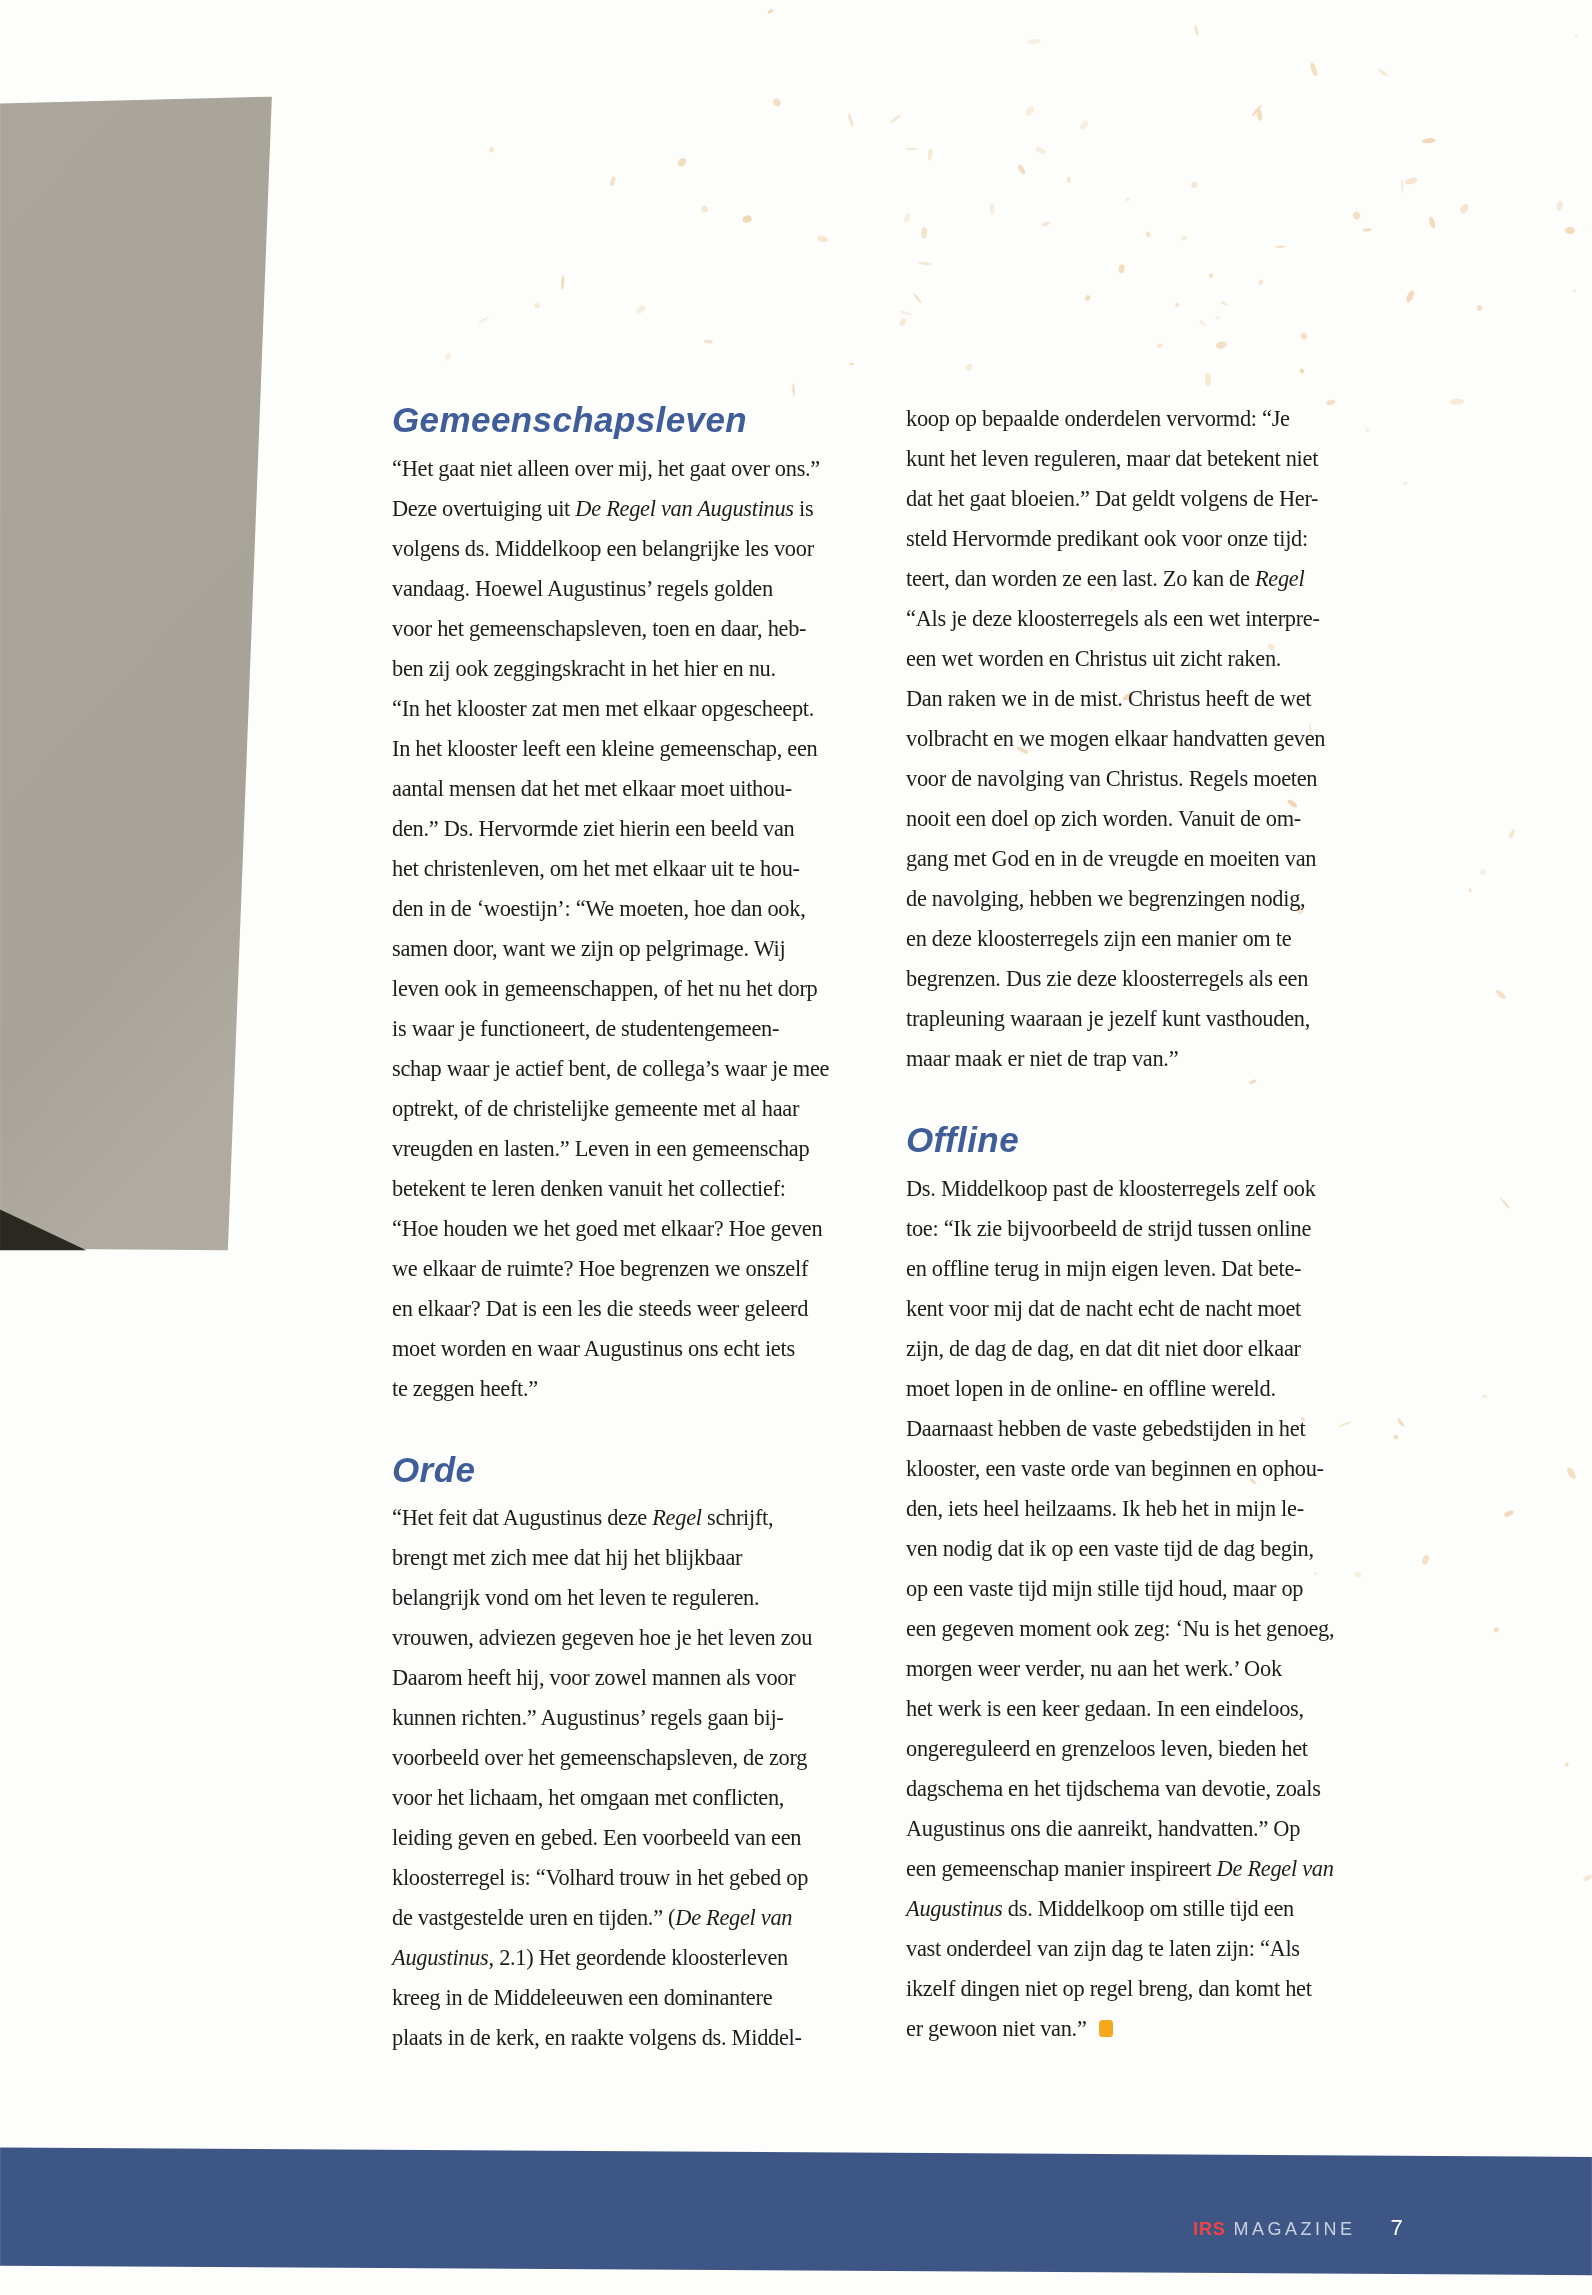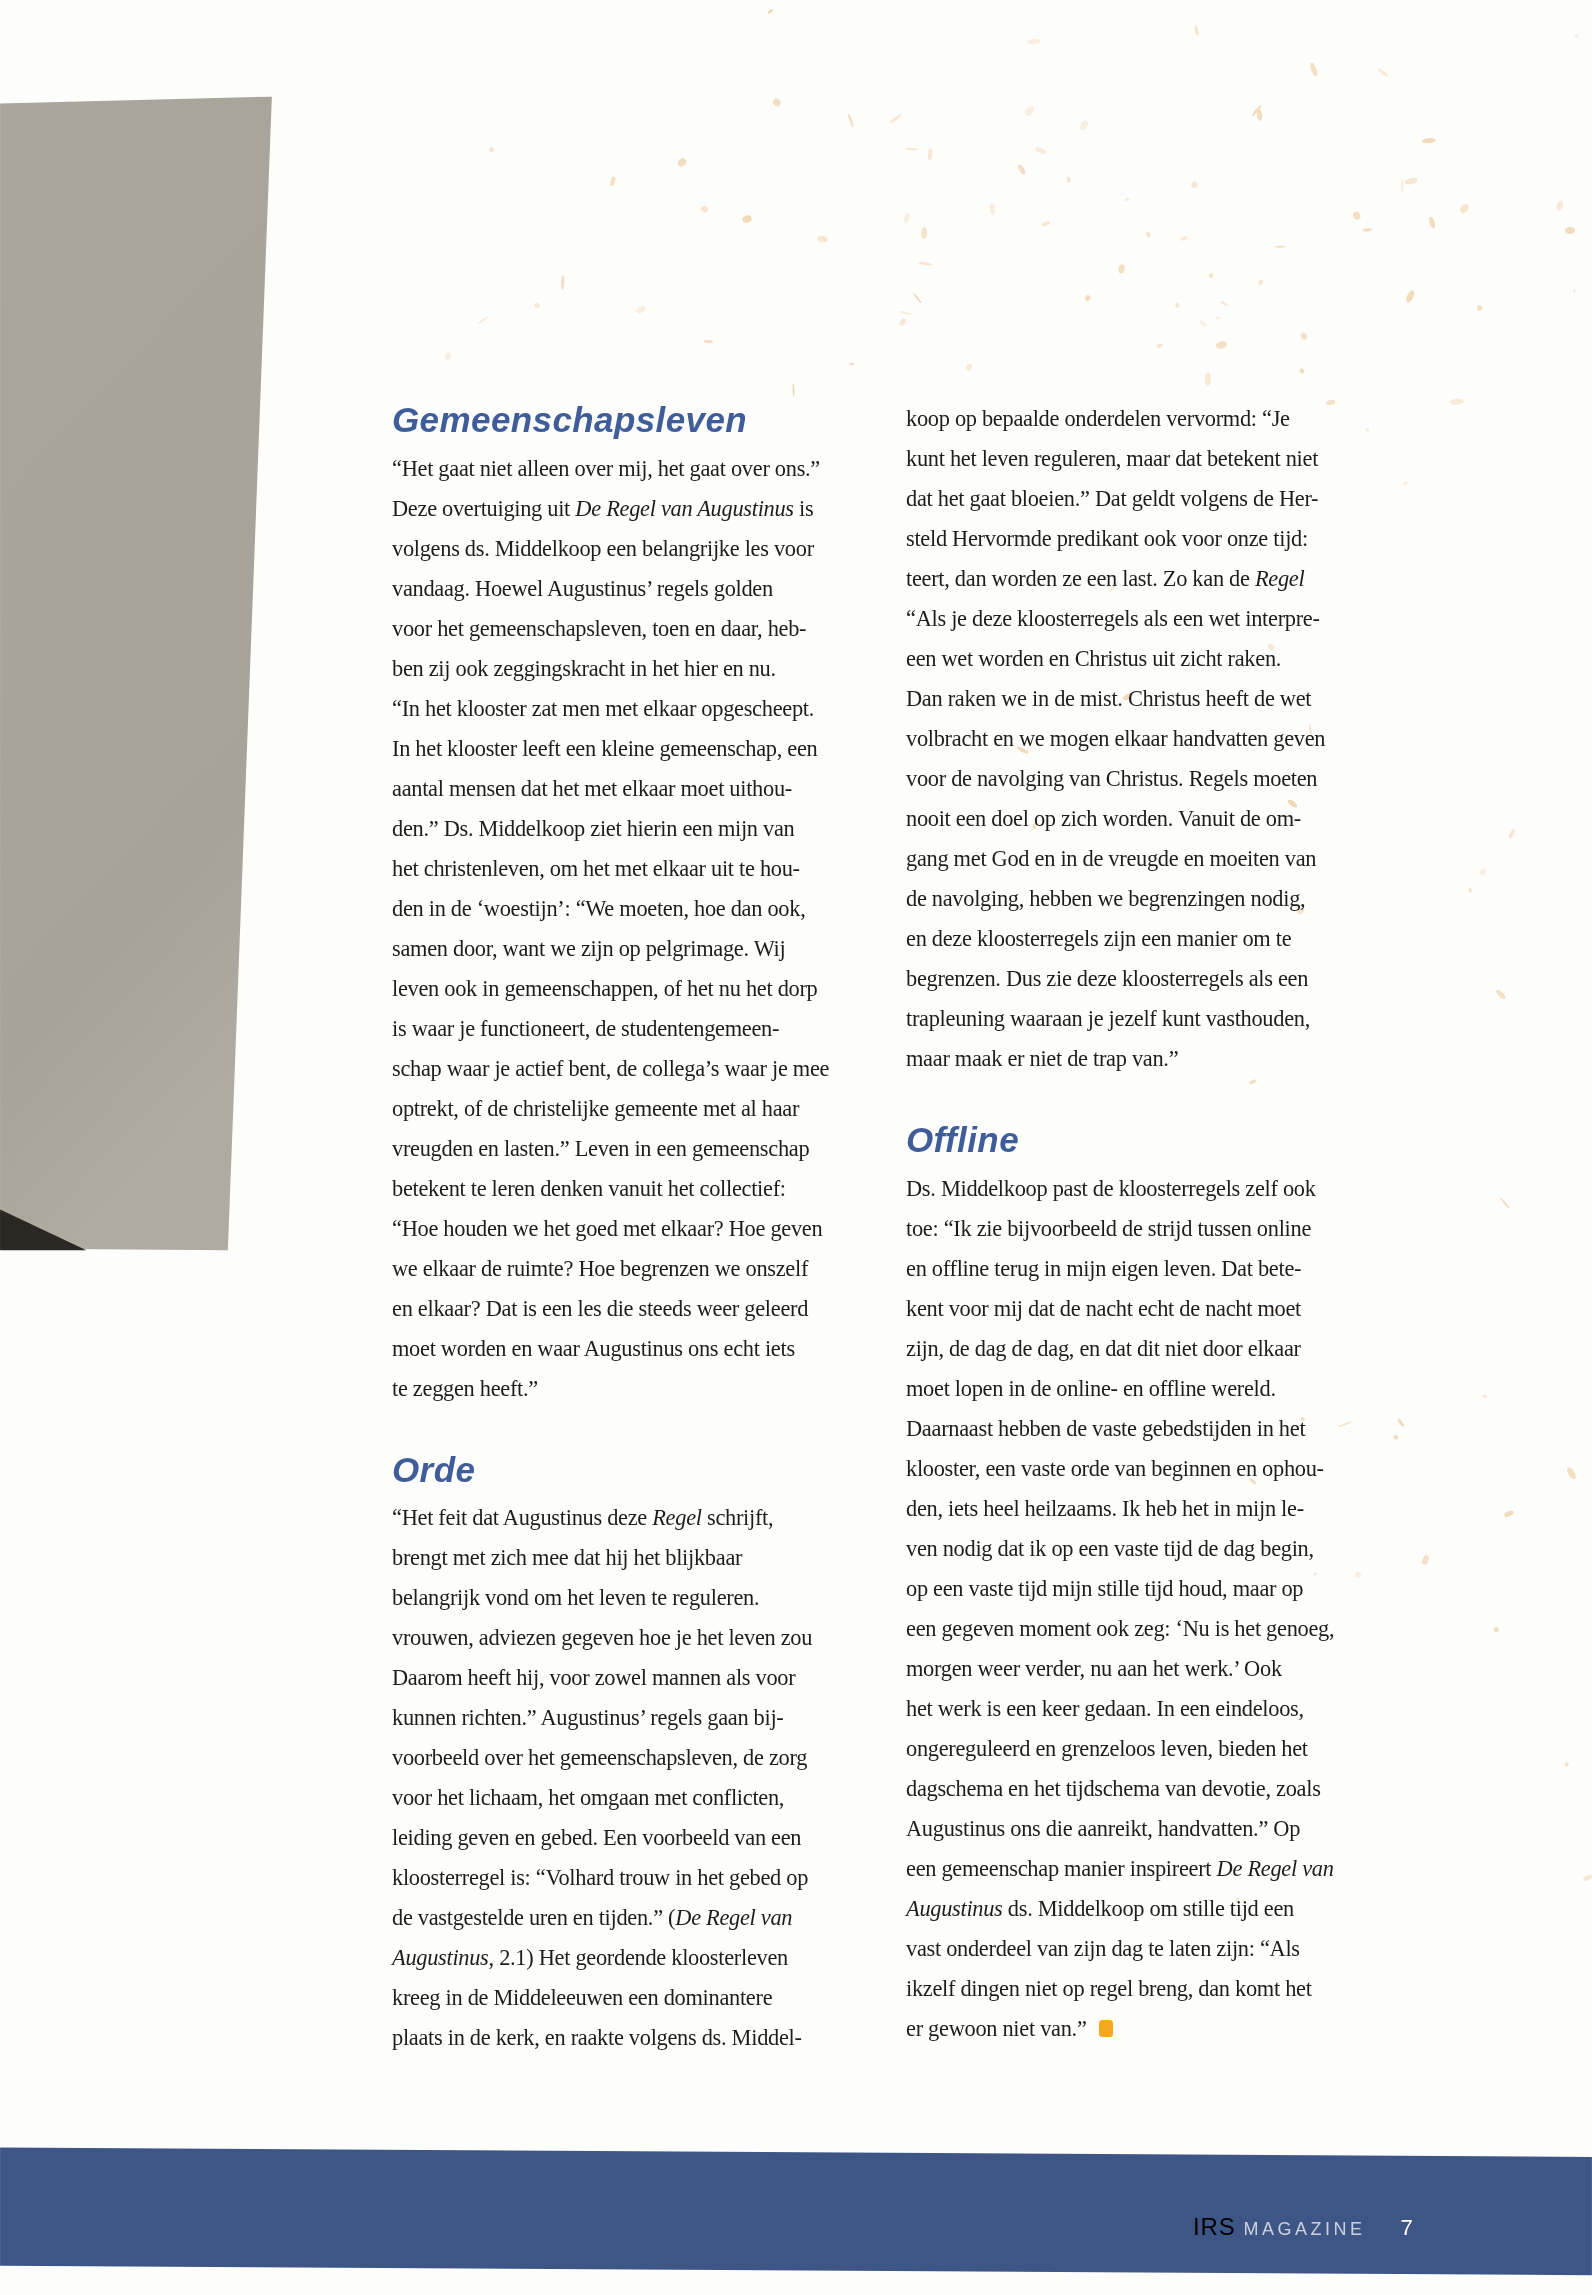--- a/index.html
+++ b/index.html
@@ -44,21 +44,21 @@
     border-radius:3.5px;
     background:var(--orange);
     margin-left:12px;
     transform:translateY(0.9px);
   }
   .footer-text{
     position:absolute;left:1193px;top:2184px;z-index:3;
     display:flex;align-items:baseline;
     font-family:"Liberation Sans",sans-serif;
   }
-  .f-bold{font-weight:normal;font-size:24px;color:#000000;letter-spacing:0.9px;}
+  .f-bold{font-weight:bold;font-size:18px;color:#ef4444;letter-spacing:0.9px;}
   .f-light{font-weight:normal;font-size:18px;color:rgba(255,255,255,0.72);letter-spacing:3.5px;margin-left:7.8px;margin-top:35px;}
   .f-num{font-weight:normal;font-size:22.4px;color:#ffffff;margin-left:35px;}
 </style>
 </head>
 <body>
 
 <div class="page">
 
   <svg class="decor-svg" width="1592" height="2295" viewBox="0 0 1845 2660">
     <defs>
@@ -188,21 +188,21 @@
       <div class="h">Gemeenschapsleven</div>
       <div class="tl"><span>“Het gaat niet alleen over mij, het gaat over ons.”</span></div>
       <div class="tl"><span>Deze overtuiging uit </span><i>De Regel van Augustinus</i><span> is</span></div>
       <div class="tl"><span>volgens ds. Middelkoop een belangrijke les voor</span></div>
       <div class="tl"><span>vandaag. Hoewel Augustinus’ regels golden</span></div>
       <div class="tl"><span>voor het gemeenschapsleven, toen en daar, heb-</span></div>
       <div class="tl"><span>ben zij ook zeggingskracht in het hier en nu.</span></div>
       <div class="tl"><span>“In het klooster zat men met elkaar opgescheept.</span></div>
       <div class="tl"><span>In het klooster leeft een kleine gemeenschap, een</span></div>
       <div class="tl"><span>aantal mensen dat het met elkaar moet uithou-</span></div>
-      <div class="tl"><span>den.” Ds. Middelkoop ziet hierin een mijn van</span></div>
+      <div class="tl"><span>den.” Ds. Hervormde ziet hierin een beeld van</span></div>
       <div class="tl"><span>het christenleven, om het met elkaar uit te hou-</span></div>
       <div class="tl"><span>den in de ‘woestijn’: “We moeten, hoe dan ook,</span></div>
       <div class="tl"><span>samen door, want we zijn op pelgrimage. Wij</span></div>
       <div class="tl"><span>leven ook in gemeenschappen, of het nu het dorp</span></div>
       <div class="tl"><span>is waar je functioneert, de studentengemeen-</span></div>
       <div class="tl"><span>schap waar je actief bent, de collega’s waar je mee</span></div>
       <div class="tl"><span>optrekt, of de christelijke gemeente met al haar</span></div>
       <div class="tl"><span>vreugden en lasten.” Leven in een gemeenschap</span></div>
       <div class="tl"><span>betekent te leren denken vanuit het collectief:</span></div>
       <div class="tl"><span>“Hoe houden we het goed met elkaar? Hoe geven</span></div>

